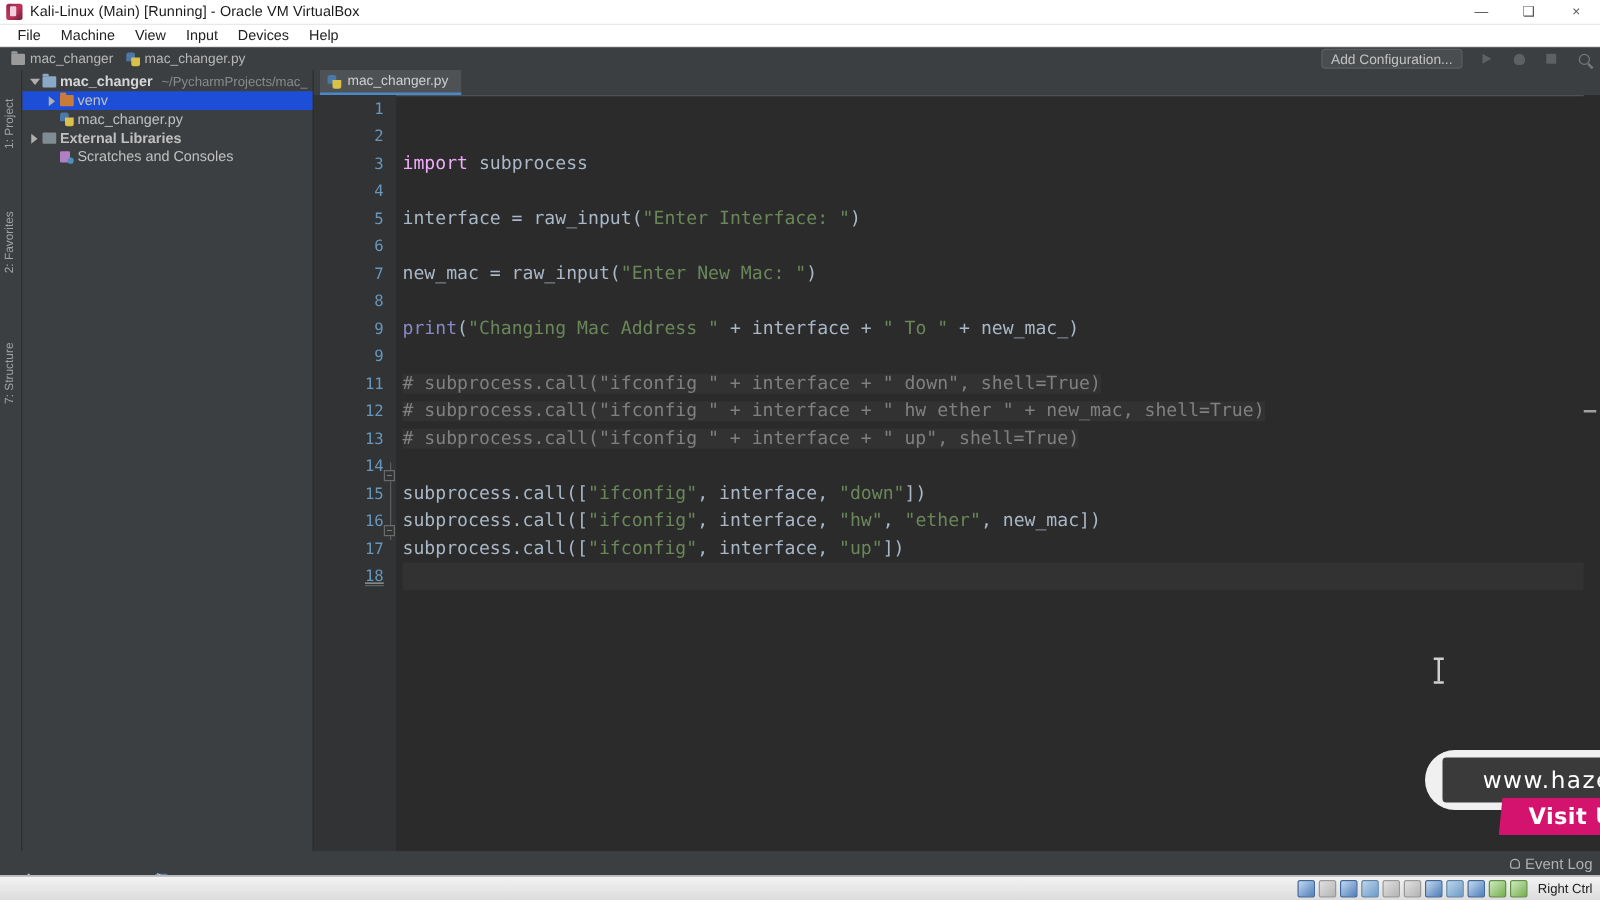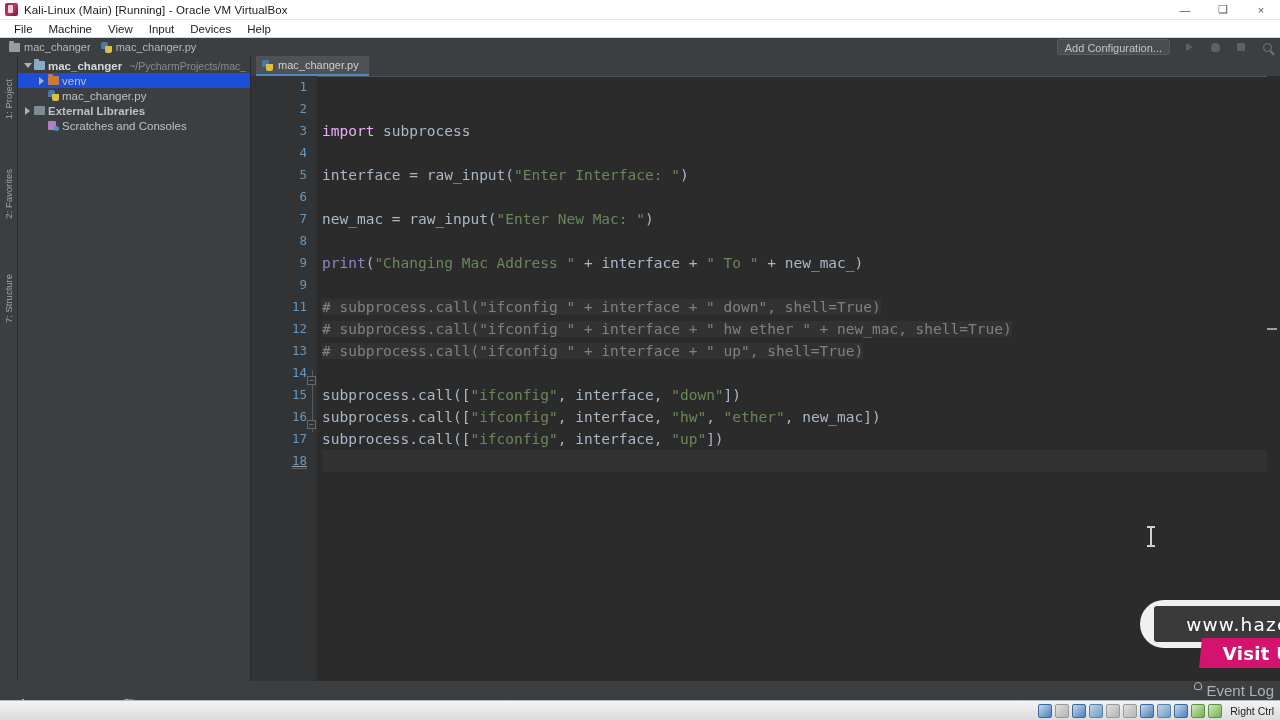--- a/index.html
+++ b/index.html
@@ -252,21 +252,21 @@
   .sb-item { display:flex; align-items:flex-start; margin-right:18px; white-space:nowrap;margin-top:28px; }
   .sb-item .sic { width:10px; height:10px; margin-right:4px; }
   .plus-ic { position:relative; }
   .plus-ic::before{content:"";position:absolute;left:4px;top:0;width:2px;height:10px;background:#b0b0b0;}
   .plus-ic::after{content:"";position:absolute;left:0;top:4px;width:10px;height:2px;background:#b0b0b0;}
   .term-ic { background:#5b7fa6; border-radius:1px; position:relative; }
   .term-ic::after{content:">";position:absolute;left:1px;top:-3px;color:#e0e0e0;font-size:8px;}
   .todo-ic { position:relative; }
   .todo-ic::before{content:"";position:absolute;left:0;top:1px;width:10px;height:1.5px;background:#b0b0b0;box-shadow:0 3px 0 #b0b0b0,0 6px 0 #b0b0b0;}
   .sb-right { margin-left:auto; display:flex; align-items:center; padding-right:6px; }
-  .evlog { display:flex; align-items:flex-start; font-size:15px; color:#b0b0b0; }
+  .evlog { display:flex; align-items:center; font-size:12px; color:#b0b0b0; }
   .evlog .bell{ width:8px;height:8px;border:1.2px solid #b0b0b0;border-radius:50% 50% 2px 2px; margin-right:4px;}
 
   .statusbar2 {
     position:absolute; left:0; top:662px; width:1280px; height:19px;
     background:#3c3f41; display:flex; align-items:center; padding-left:18px;
     font-size:10.5px; color:#a8a8a8;
   }
   .sb2-right { margin-left:auto; display:flex; align-items:center; gap:0; padding-right:6px; }
   .sb2-cell { padding:0 7px; white-space:nowrap; display:flex; align-items:center; }
   .sb2-sep { color:#6f6f6f; font-size:9px; }

